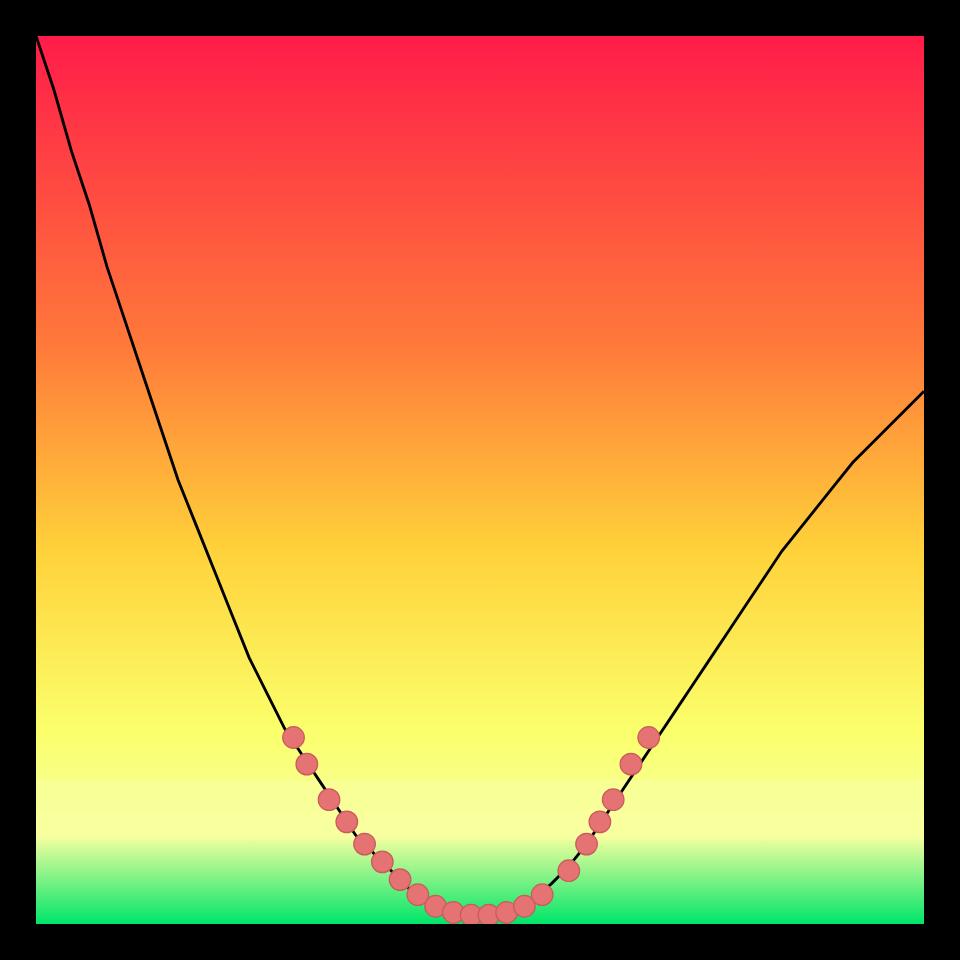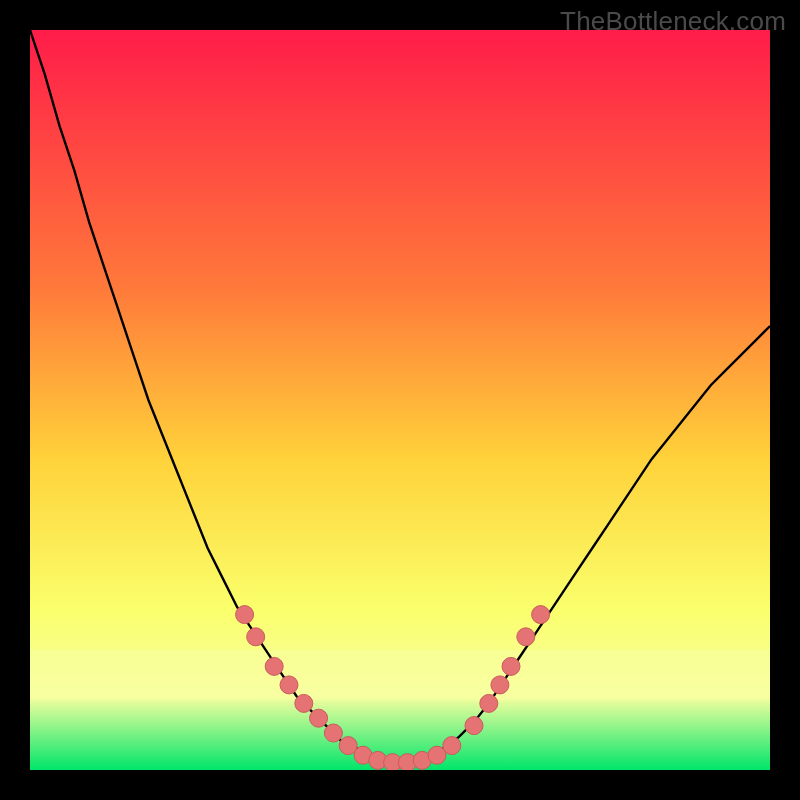--- a/index.html
+++ b/index.html
@@ -35,21 +35,20 @@
     height: 740px;
   }
   svg {
     display: block;
   }
 </style>
 </head>
 <body>
 
 <div class="frame">
-  <div class="watermark">TheBottleneck.com</div>
 
   <div class="plot-wrap">
     <svg id="chart-svg" width="740" height="740" viewBox="0 0 740 740">
       <defs>
         <linearGradient id="bg-grad" x1="0" y1="0" x2="0" y2="1">
           <stop id="g0" offset="0%" stop-color="#ff1c49"></stop>
           <stop id="g1" offset="35%" stop-color="#ff7a3a"></stop>
           <stop id="g2" offset="58%" stop-color="#ffd23a"></stop>
           <stop id="g3" offset="78%" stop-color="#faff6b"></stop>
           <stop id="g4" offset="90%" stop-color="#f8ffa0"></stop>

